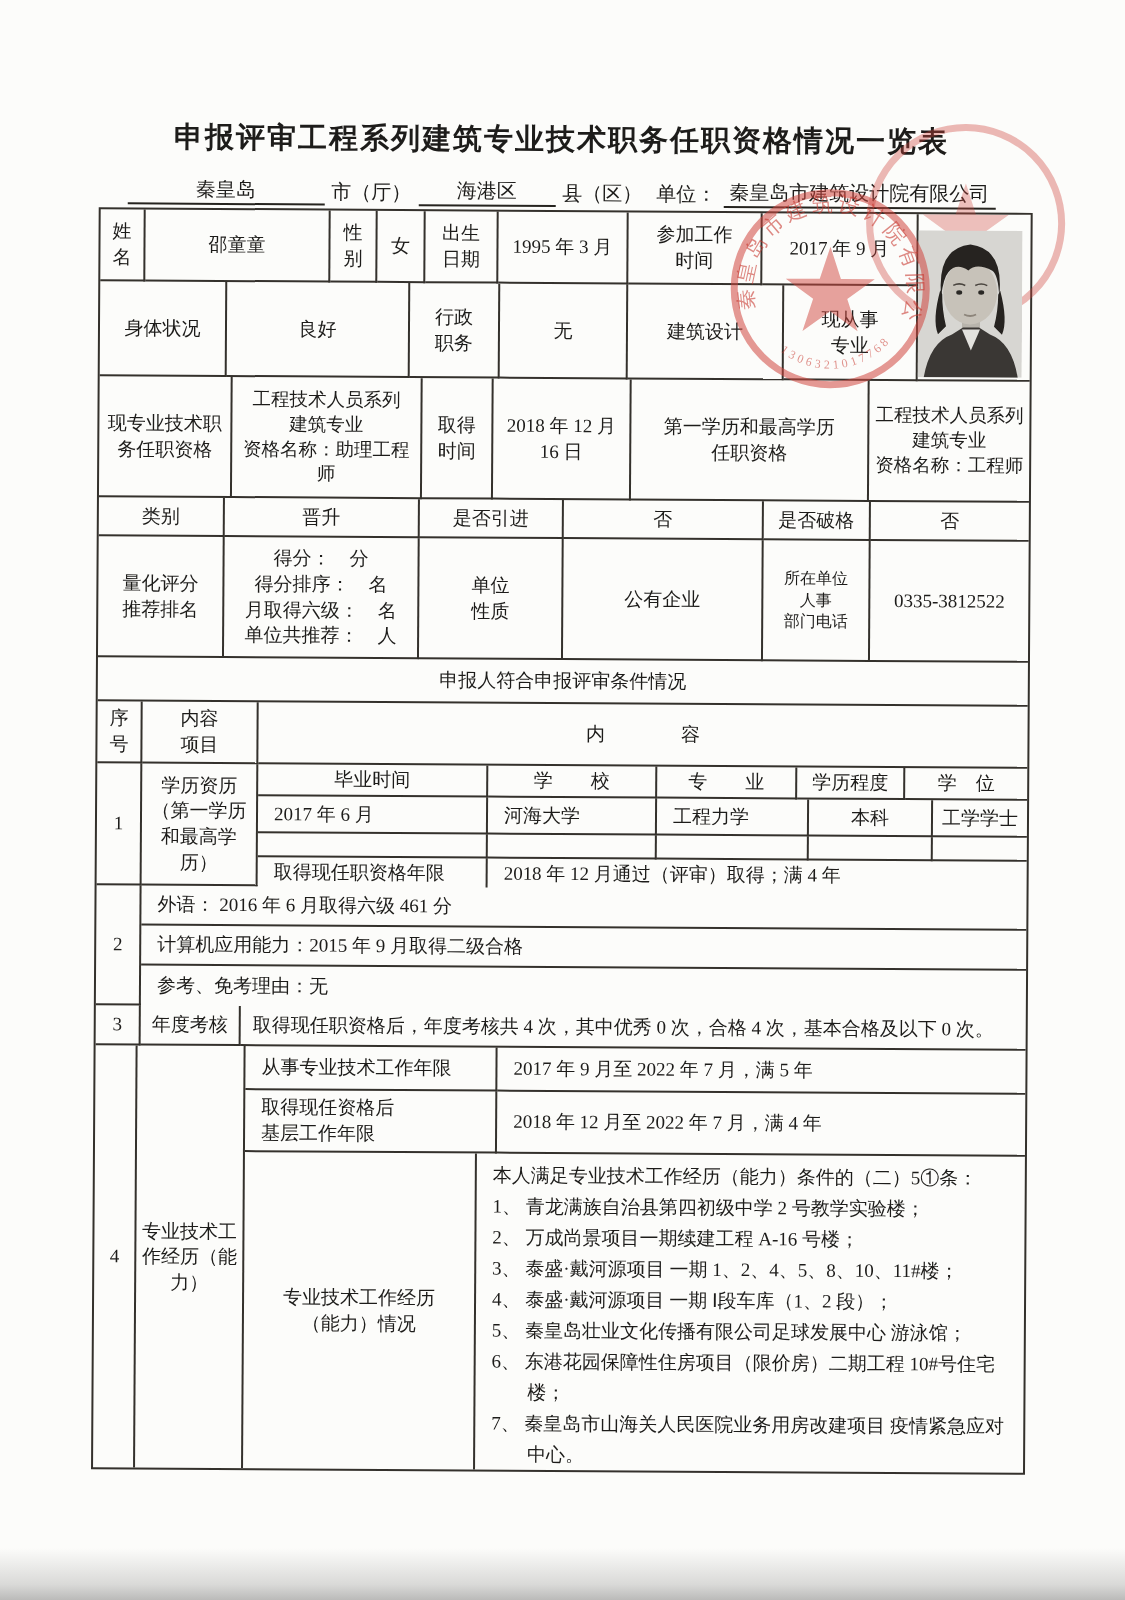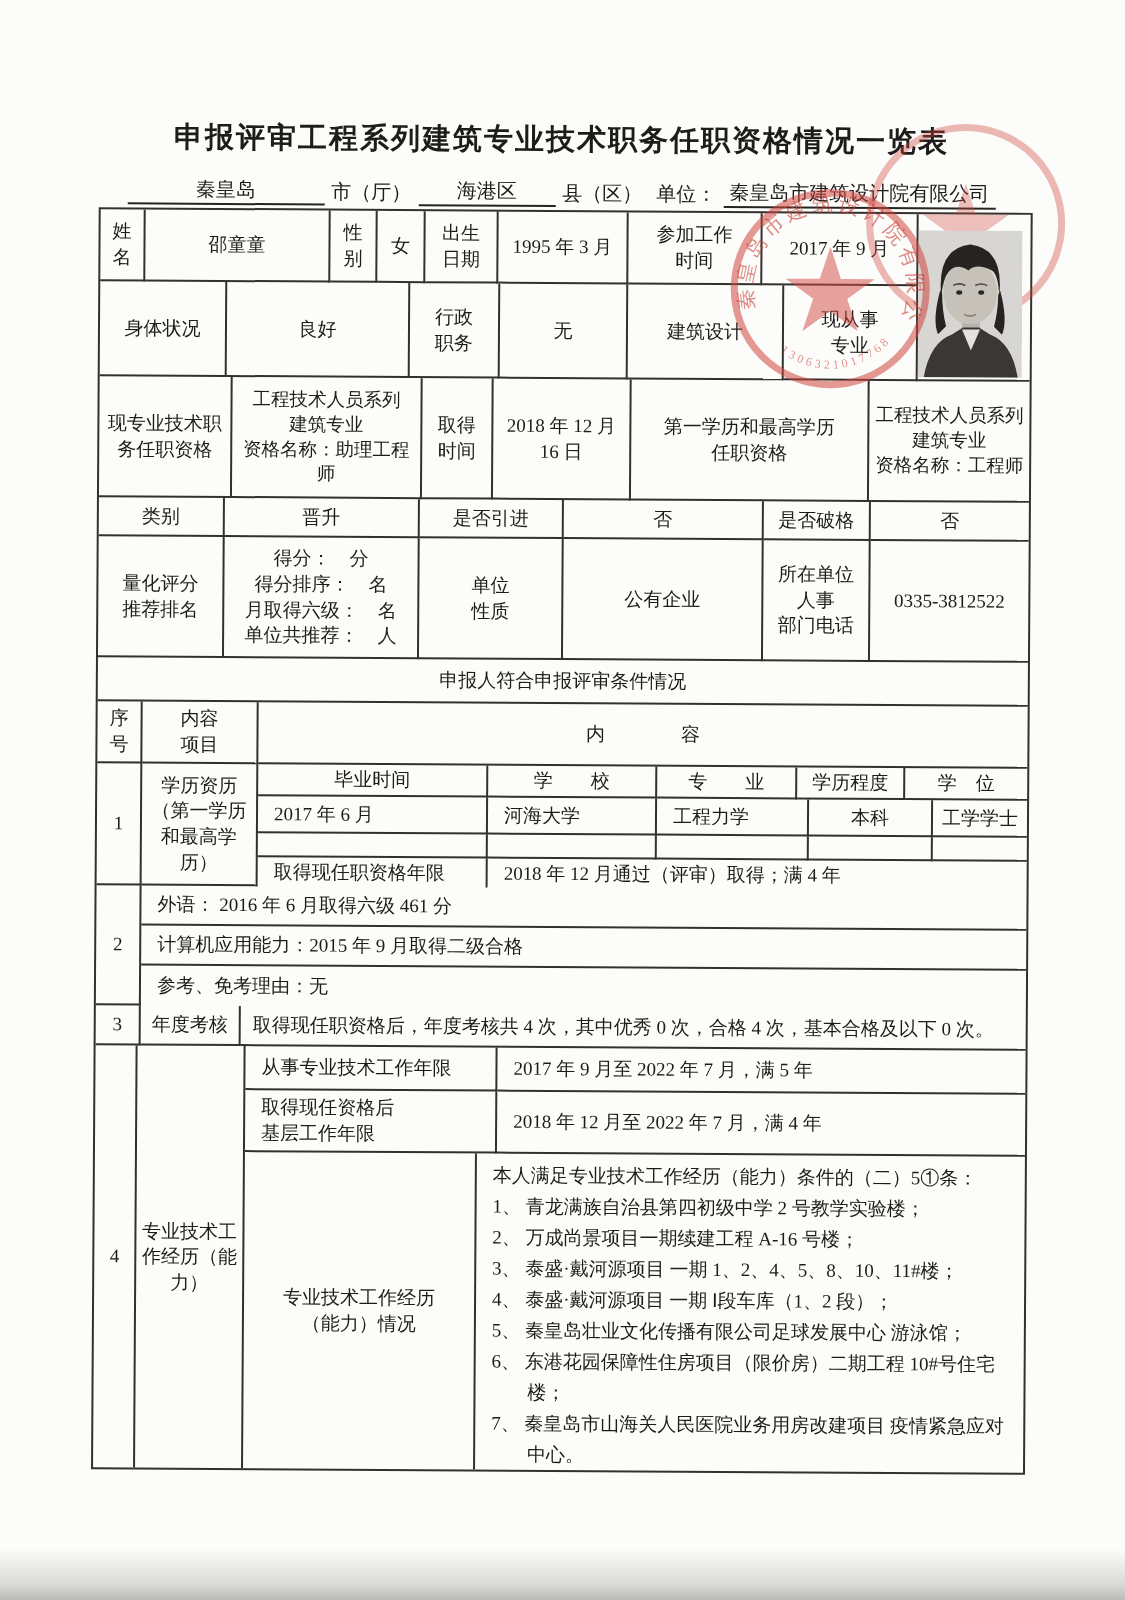--- a/index.html
+++ b/index.html
@@ -21,21 +21,21 @@
   .tr{display:flex;align-items:stretch;}
   .td{box-sizing:border-box;border-right:2px solid #34312c;border-bottom:2px solid #34312c;
       display:flex;flex-direction:column;justify-content:center;align-items:center;
       text-align:center;padding:2px 5px;font-size:19px;line-height:1.35;}
   .td.lr{border-right:none;}
   .td.lb{border-bottom:none;}
   .td.left{align-items:flex-start;text-align:left;padding-left:16px;}
   .fill{flex:1 1 auto;}
   .sub{display:flex;flex-direction:column;flex:1 1 auto;}
   .subrow{display:flex;align-items:stretch;}
-  .small{font-size:19px;}
+  .small{font-size:16px;}
   .f185{font-size:18.5px;}
   .exp{justify-content:flex-start;padding:6px 10px 4px 14px;line-height:31px;font-size:19px;}
   .expitem{padding-left:36px;text-indent:-36px;}
   
   .photo{position:absolute;left:920px;top:228px;width:104px;height:147px;z-index:4;}
   
   .stamp{position:absolute;width:210px;height:210px;pointer-events:none;}
   .stamp-main{left:727px;top:182px;z-index:5;}
   .stamp-2{left:862px;top:116px;z-index:3;opacity:.75;}
 </style>

